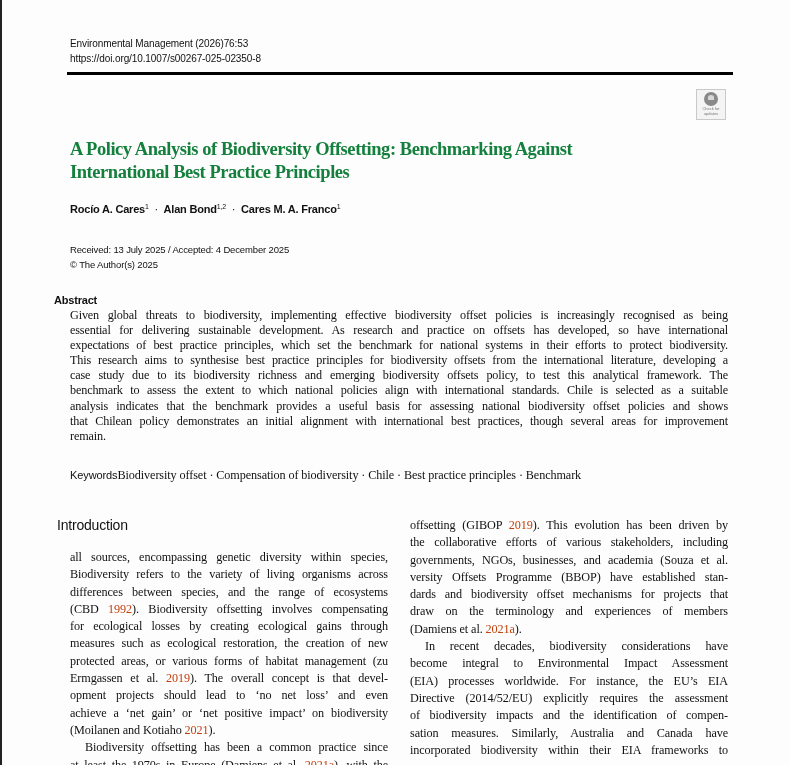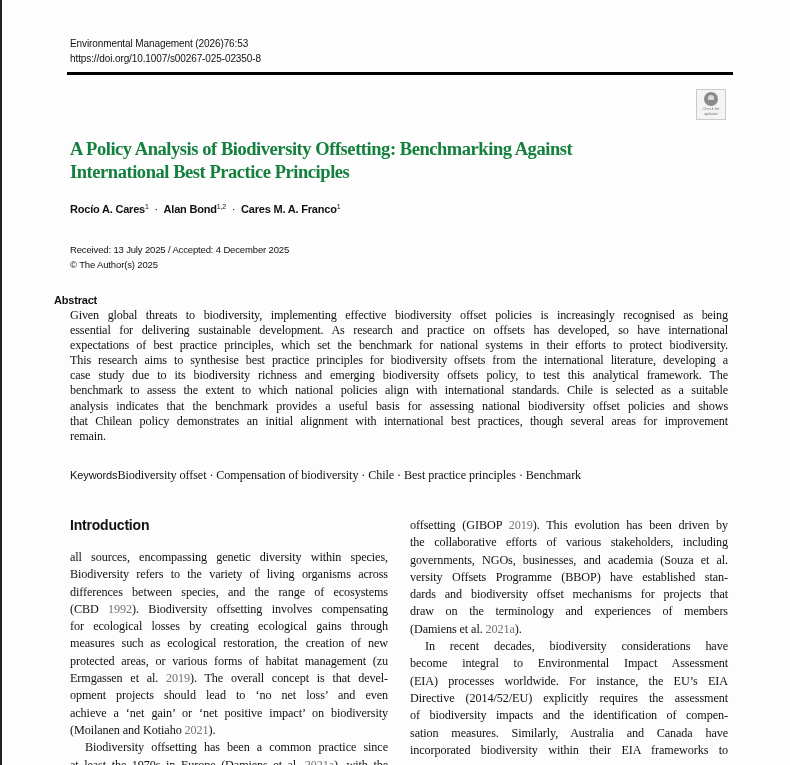--- a/index.html
+++ b/index.html
@@ -18,25 +18,25 @@
   .check .lbl { font-family: "Liberation Sans", sans-serif; font-size: 4px; line-height: 4.5px; color: #777; margin-top: 1px; }
   .title { position: absolute; left: 70px; top: 138px; width: 640px; font-family: Liberation Serif, serif; font-weight: bold; font-size: 18.5px; line-height: 23px; letter-spacing: -0.45px; color: #15803d; }
   .authors { position: absolute; left: 70px; top: 203px; font-family: "Liberation Sans", sans-serif; font-size: 11px; font-weight: bold; letter-spacing: -0.2px; }
   .authors sup { font-size: 7px; font-weight: normal; vertical-align: 4px; line-height: 0; }
   .authors .sep { font-weight: normal; margin: 0 3px; }
   .dates { position: absolute; left: 70px; top: 243px; font-family: "Liberation Sans", sans-serif; font-size: 9.5px; line-height: 14.5px; letter-spacing: -0.15px; }
   .abs-head { position: absolute; left: 54px; top: 294px; font-family: "Liberation Sans", sans-serif; font-weight: bold; font-size: 11px; letter-spacing: -0.2px; text-align: center; }
   .abs-text { position: absolute; left: 70px; top: 308px; width: 658px; font-size: 12.2px; line-height: 15.1px; text-align: justify; letter-spacing: -0.15px; }
   .keywords { position: absolute; left: 70px; top: 468px; font-size: 12.2px; letter-spacing: -0.1px; }
   .keywords .kh { font-family: "Liberation Sans", sans-serif; font-weight: normal; font-size: 11px; }
-  .intro-head { position: absolute; left: 70px; top: 517px; font-family: "Liberation Sans", sans-serif; font-weight: bold; font-size: 14px; letter-spacing: -0.2px; }
+  .intro-head { position: absolute; left: 57px; top: 517px; font-family: "Liberation Sans", sans-serif; font-weight: normal; font-size: 14px; letter-spacing: -0.2px; }
   .col { position: absolute; width: 318px; font-size: 12.2px; line-height: 17.3px; text-align: justify; letter-spacing: -0.1px; }
   .col-left { left: 70px; top: 549px; }
   .col-right { left: 410px; top: 517px; }
-  .cite { color: #737373; }
+  .cite { color: #c2410c; }
   .line { display: block; text-align: justify; text-align-last: justify; white-space: nowrap; }
   .line.last { text-align-last: left; }
 </style>
 </head>
 <body>
 
 <div class="left-strip"></div>
 
 <div class="journal sans">
   <div>Environmental Management (2026)76:53</div>

